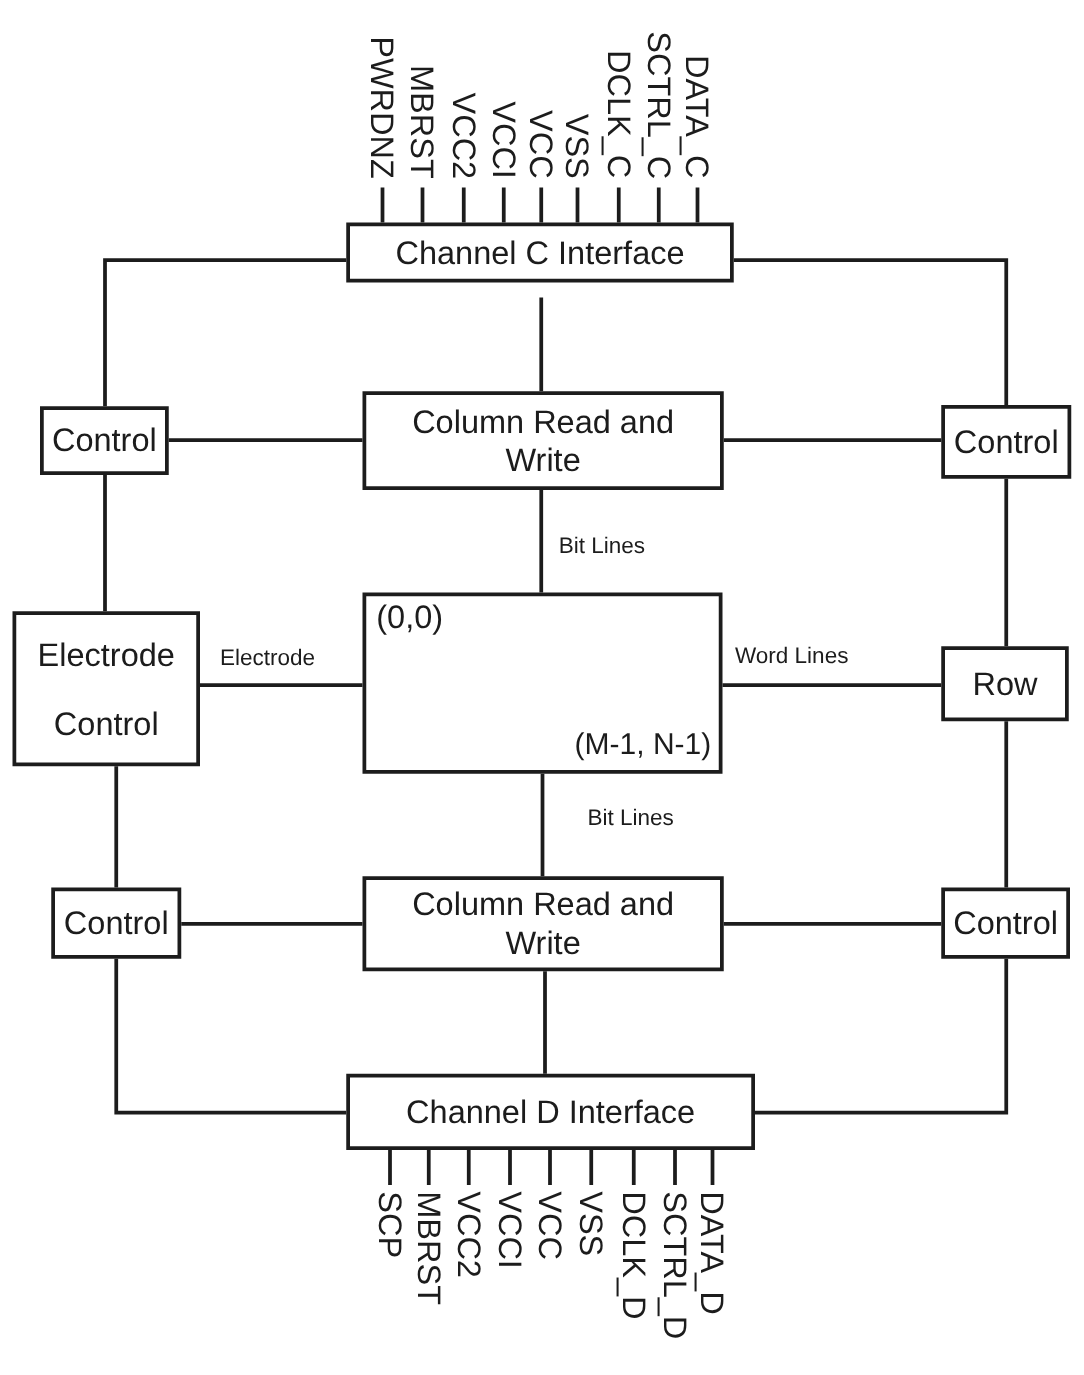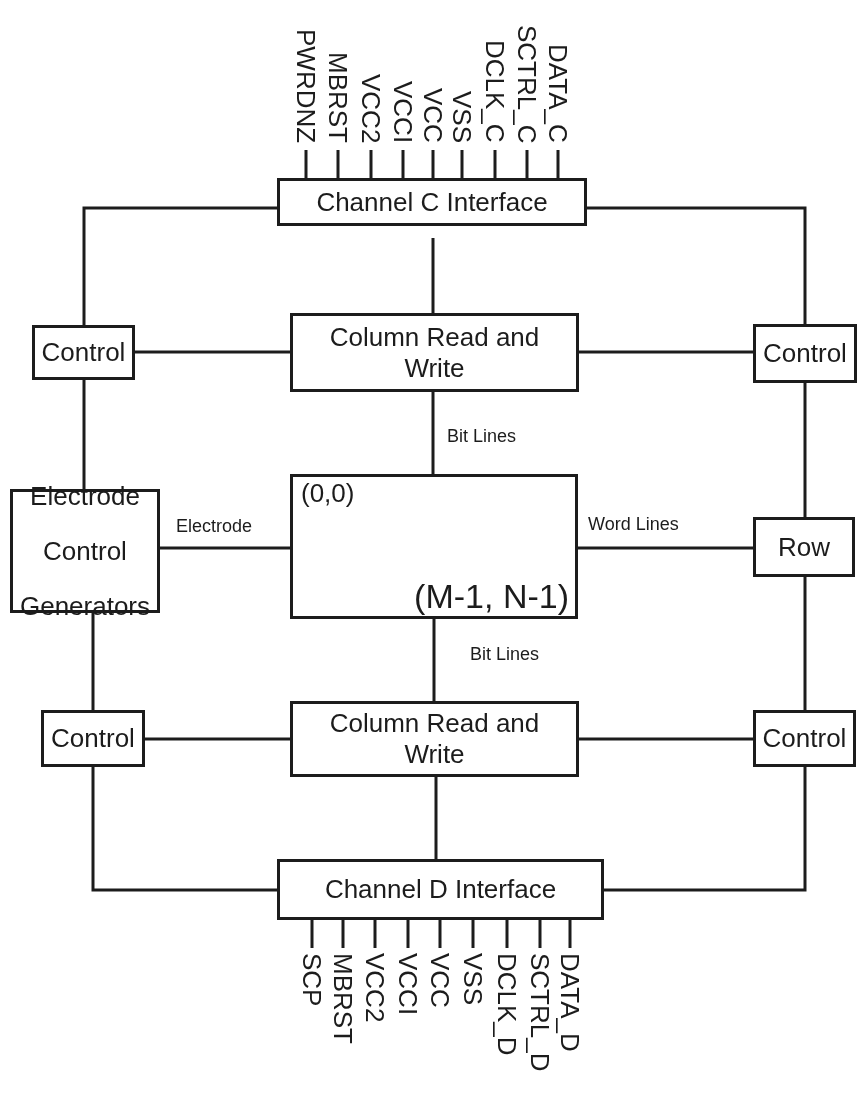--- a/index.html
+++ b/index.html
@@ -28,21 +28,21 @@
   }
   .block span { display: block; }
   #evg { line-height: 32px; gap: 23px; }
   #array { position: absolute; }
   #array .corner-origin {
     position: absolute; top: 1px; left: 8px;
     font-size: 26px; line-height: 30px;
   }
   #array .corner-extent {
     position: absolute; bottom: 5px; right: 6px;
-    font-size: 34px; line-height: 30px;
+    font-size: 24px; line-height: 30px;
   }
   .edge-label {
     position: absolute;
     font-size: 18px;
     line-height: 28px;
     white-space: nowrap;
   }
   .pin-label {
     position: absolute;
     writing-mode: vertical-rl;
@@ -101,21 +101,20 @@
     <span>Write</span>
   </div>
 
   <div class="block" style="left:753px; top:324px; width:104px; height:59px;">
     <span>Control</span>
   </div>
 
   <div class="block" id="evg" style="left:10px; top:489px; width:150px; height:124px;">
     <span>Electrode</span>
     <span>Control</span>
-    <span>Generators</span>
   </div>
 
   <div class="block" id="array" style="left:290px; top:474px; width:288px; height:145px;">
     <span class="corner-origin">(0,0)</span>
     <span class="corner-extent">(M-1, N-1)</span>
   </div>
 
   <div class="block" style="left:753px; top:517px; width:102px; height:60px;align-items:center;">
     <span>Row</span>
   </div>

